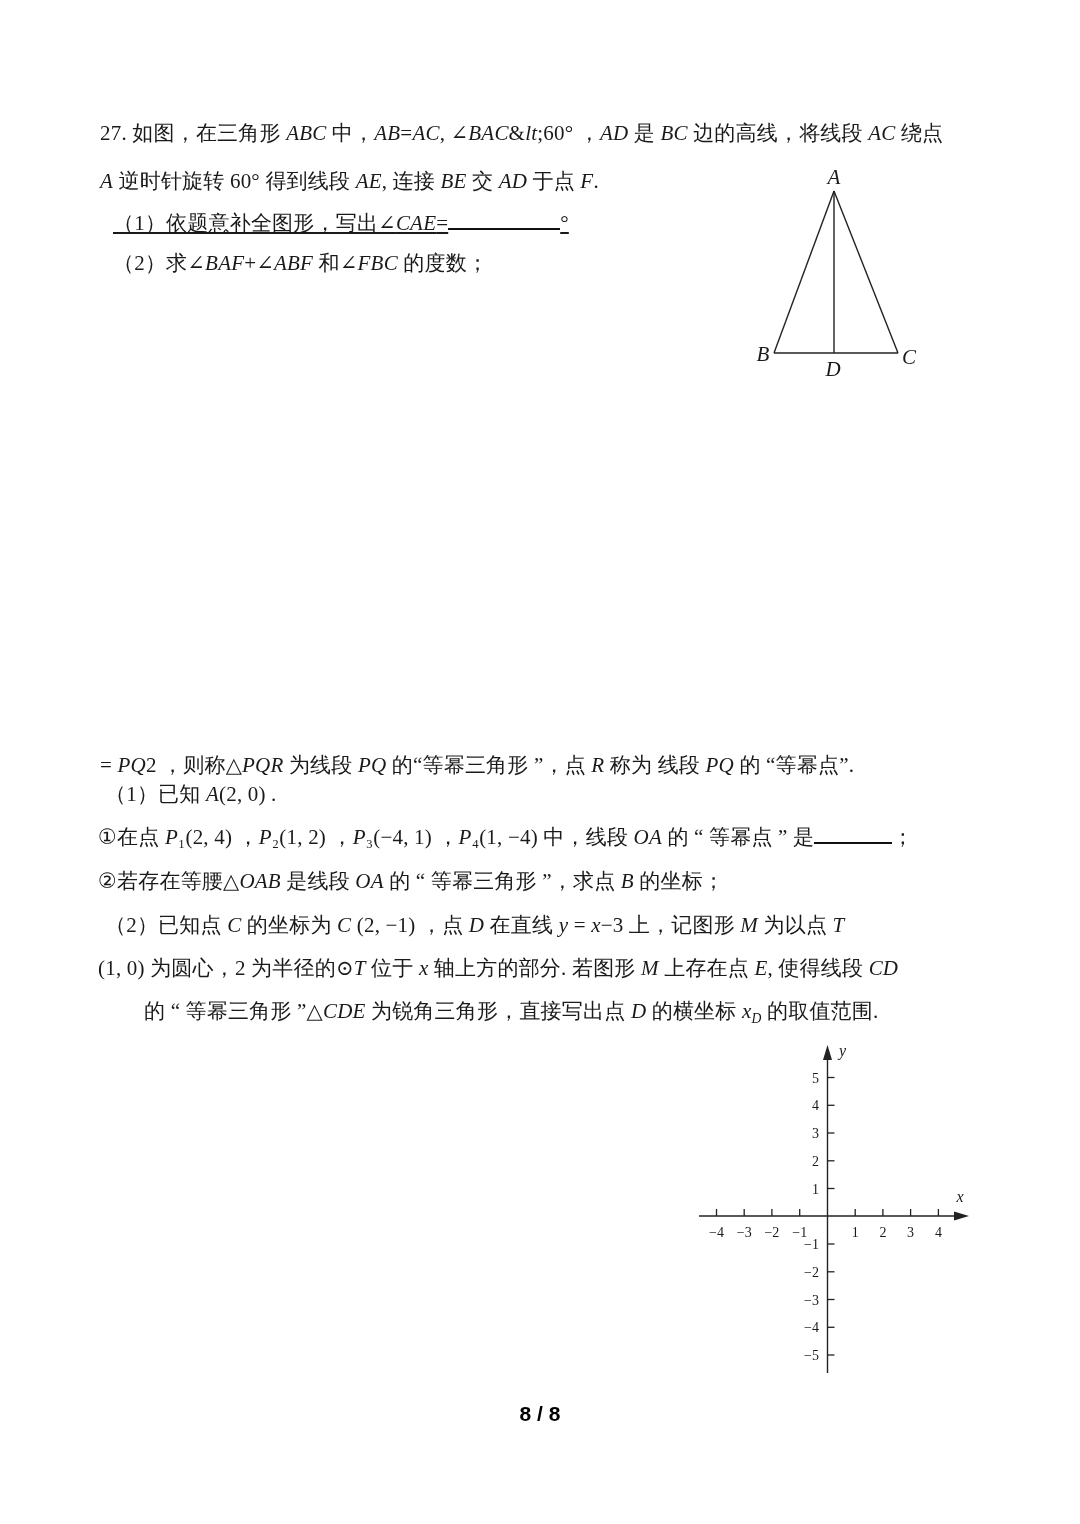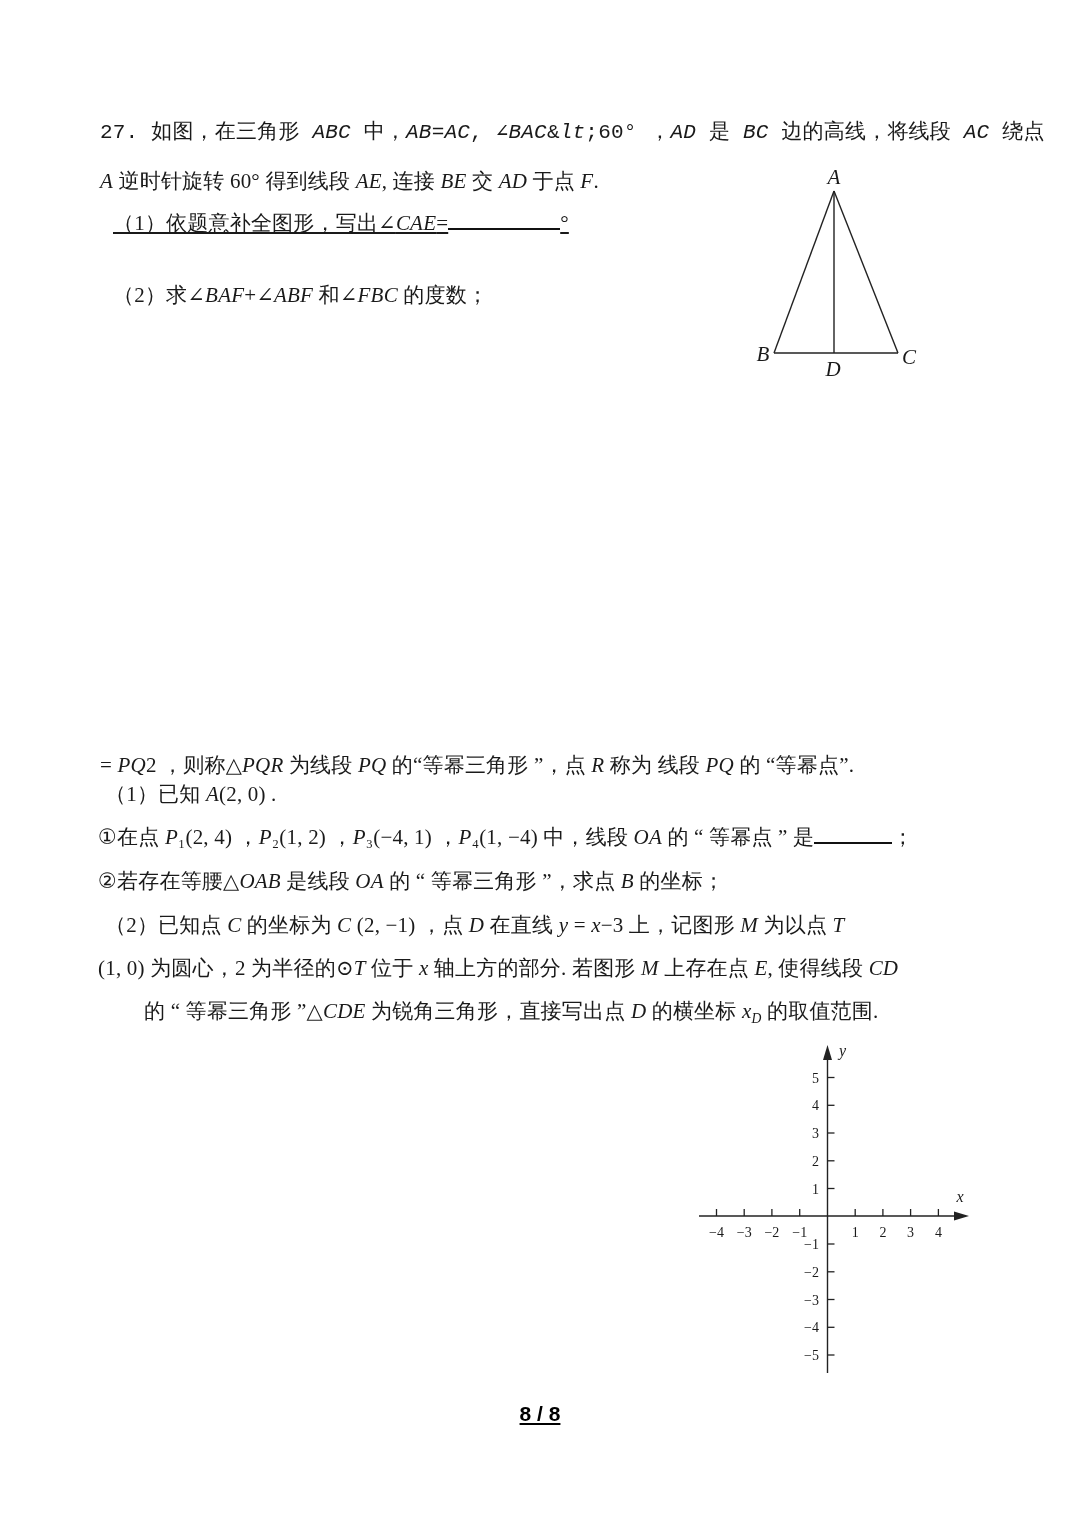--- a/index.html
+++ b/index.html
@@ -38,35 +38,34 @@
   .axis-letter { font-size:16px; font-style:italic; }
   .tick-label { font-size:14px; }
   .footer {
     position:absolute;
     left:0; right:0; top:1402px;
     text-align:center;
     font-family:"Liberation Sans","DejaVu Sans",sans-serif;
     font-weight:bold;
     font-size:21px;
     color:#000;
-    text-decoration:underline;
   }
 </style>
 </head>
 <body>
 
 <div class="page">
 
-  <div class="line" style="left:100px; top:118px;font-family:Liberation Mono, monospace;">27. 如图，在三角形 <i>ABC</i> 中，<i>AB</i>=<i>AC</i>, ∠<i>BAC</i>&amp;<i>lt</i>;60° ，<i>AD</i> 是 <i>BC</i> 边的高线，将线段 <i>AC</i> 绕点</div>
+  <div class="line" style="left:100px; top:118px;">27. 如图，在三角形 <i>ABC</i> 中，<i>AB</i>=<i>AC</i>, ∠<i>BAC</i>&amp;<i>lt</i>;60° ，<i>AD</i> 是 <i>BC</i> 边的高线，将线段 <i>AC</i> 绕点</div>
   <div class="line" style="left:100px; top:166px;"><i>A</i> 逆时针旋转 60° 得到线段 <i>AE</i>, 连接 <i>BE</i> 交 <i>AD</i> 于点 <i>F</i>.</div>
 
   <div class="line" style="left:113px; top:206px;text-decoration:underline;">
     <span>（1）依题意补全图形，写出∠<i>CAE</i>=</span><span class="blank q1"></span><span>°</span>
   </div>
-  <div class="line" style="left:113px; top:248px;margin-top:32px;">（2）求∠<i>BAF</i>+∠<i>ABF</i> 和∠<i>FBC</i> 的度数；</div>
+  <div class="line" style="left:113px; top:248px;">（2）求∠<i>BAF</i>+∠<i>ABF</i> 和∠<i>FBC</i> 的度数；</div>
 
   <svg class="figure" style="left:733px; top:155px;" width="205" height="235" viewBox="0 0 205 235">
     <g stroke="#222" stroke-width="1.4">
       <line x1="101" y1="36" x2="41" y2="198"></line>
       <line x1="101" y1="36" x2="165" y2="198"></line>
       <line x1="41" y1="198" x2="165" y2="198"></line>
       <line x1="101" y1="36" x2="101" y2="198"></line>
     </g>
     <text class="vertex-label" x="101" y="29" text-anchor="middle">A</text>
     <text class="vertex-label" x="30" y="206" text-anchor="middle">B</text>

